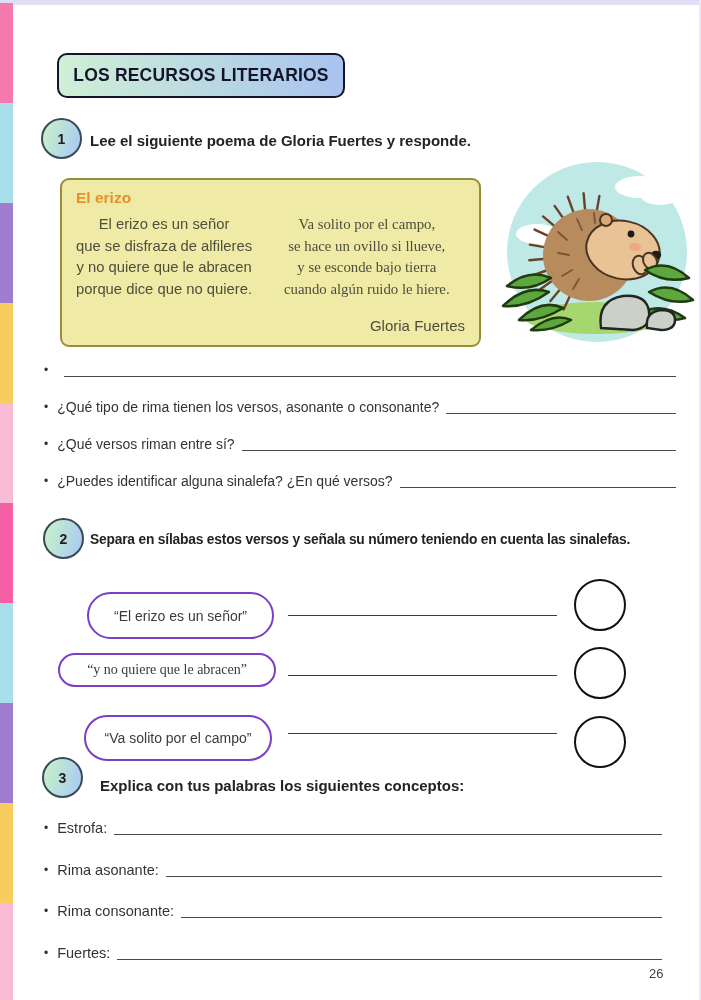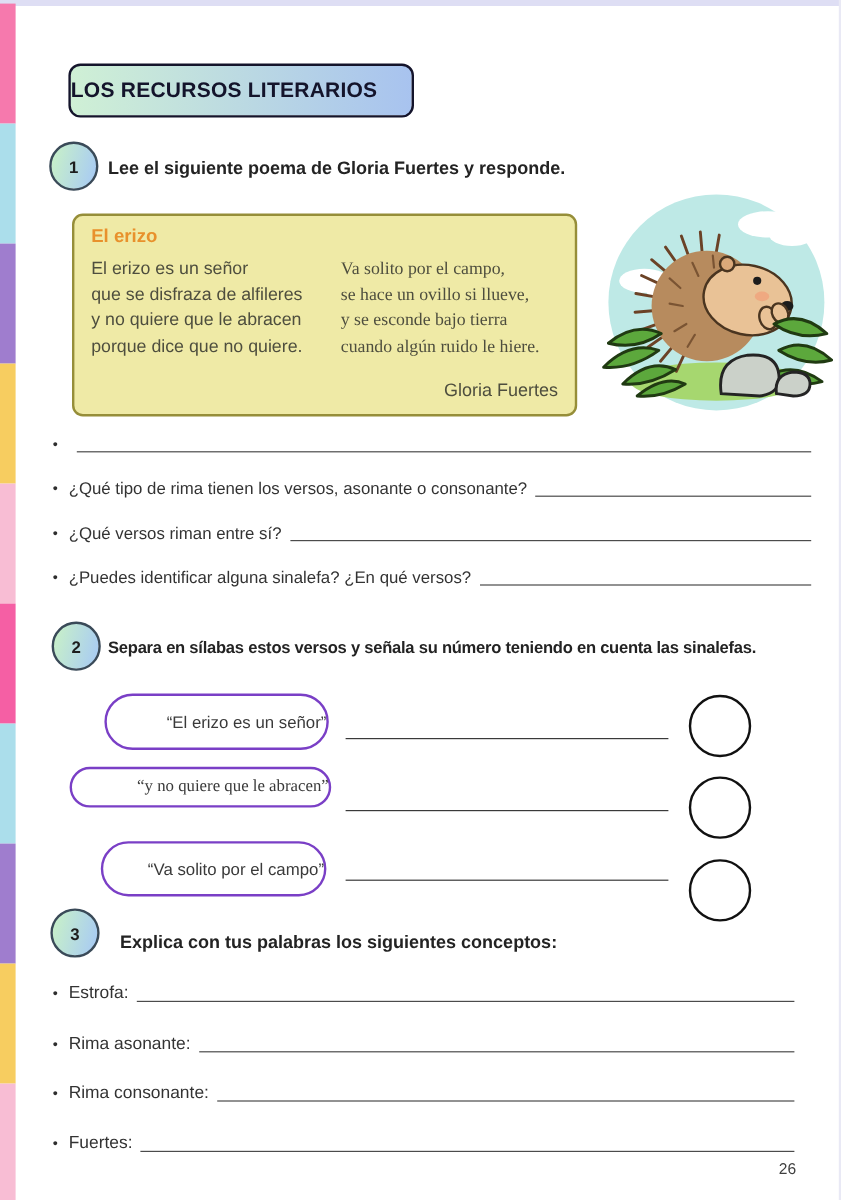--- a/index.html
+++ b/index.html
@@ -19,21 +19,21 @@
   .c-purple   { background:#9F7DCE; }
   .c-yellow   { background:#F7CD60; }
   .c-ltpink   { background:#F8BDD4; }
   .c-magenta  { background:#F55FA4; }
 
   
   .title-banner {
     position:absolute; left:57px; top:53px; width:288px; height:45px;
     background:linear-gradient(90deg,#CFF0D5 0%,#A8C3EF 100%);
     border:2.6px solid #14142B; border-radius:10px;
-    display:flex; align-items:center; justify-content:flex-start;
+    display:flex; align-items:center; justify-content:center;
     font-weight:bold; font-size:17.5px; letter-spacing:.2px; color:#14142B;
   }
 
   
   .badge {
     position:absolute; width:41px; height:41px; border-radius:50%;
     background:linear-gradient(105deg,#C6EECB 10%,#AACDF1 90%);
     border:2px solid #3A4A58;
     display:flex; align-items:center; justify-content:center;
     font-weight:bold; font-size:14px; color:#1d1d1d;
@@ -42,21 +42,21 @@
     position:absolute; font-weight:bold; color:#232323;
     font-size:15px; line-height:20px; white-space:nowrap;
   }
 
   
   .poem-box {
     position:absolute; left:60px; top:178px; width:421px; height:169px;
     background:#EFEAA6; border:2px solid #968E39; border-radius:9px;padding-left:39px;
   }
   .poem-title { position:absolute; left:14px; top:9px; color:#E8912C; font-weight:bold; font-size:15.5px; }
-  .poem-col { position:absolute; top:34px; font-size:14.8px; line-height:21.5px; color:#4E4E3E; white-space:nowrap; }
+  .poem-col { position:absolute; top:34px; font-size:14.8px; line-height:21.5px; color:#4E4E3E; white-space:nowrap;text-align:center; }
   .poem-col-1 { left:14px; }
   .poem-col-2 { left:222px;font-family:Liberation Serif, serif; }
   .poem-attr { position:absolute; right:14px; bottom:11px; font-size:15px; color:#4E4E3E; }
 
   .hedgehog-wrap { position:absolute; left:497px; top:160px; width:202px; height:194px; }
 
   
   .rows-block { position:absolute; }
   .row-line {
     display:flex; align-items:flex-end; height:20px;
@@ -66,22 +66,22 @@
   .q-block .row-line { margin-bottom:17px; }
   .k-block { left:44px; top:818px; width:618px; }
   .k-block .row-line { margin-bottom:21.5px; font-size:14.5px; }
   .bullet { margin-right:9px; font-size:12px; line-height:20px; color:#2e2e2e; }
   .row-text { white-space:nowrap; }
   .fill-line { flex:1 1 auto; min-width:24px; margin-left:7px; margin-bottom:3px; border-bottom:1.4px solid #4b4b4b; }
 
   
   .verse-pill {
     position:absolute; background:#fff; border:2.6px solid #7A3FC6; border-radius:26px;
-    display:flex; align-items:center; justify-content:flex-end;
-    font-size:14px; color:#3a3a3a; white-space:nowrap;
+    display:flex; align-items:center; justify-content:center;
+    font-size:14px; color:#3a3a3a; white-space:nowrap;margin-top:14px;
   }
   .pill-1 { left:87px;  top:578px; width:187px; height:47px; }
   .pill-2 { left:58px;  top:639px; width:218px; height:34px;font-family:Liberation Serif, serif; }
   .pill-3 { left:84px;  top:701px; width:188px; height:46px; }
   .mid-line { position:absolute; width:269px; border-top:1.6px solid #3a3a3a; }
   .line-1 { left:288px; top:615px; }
   .line-2 { left:288px; top:675px; }
   .line-3 { left:288px; top:733px; }
   .count-circle {
     position:absolute; width:52px; height:52px; border-radius:50%;

